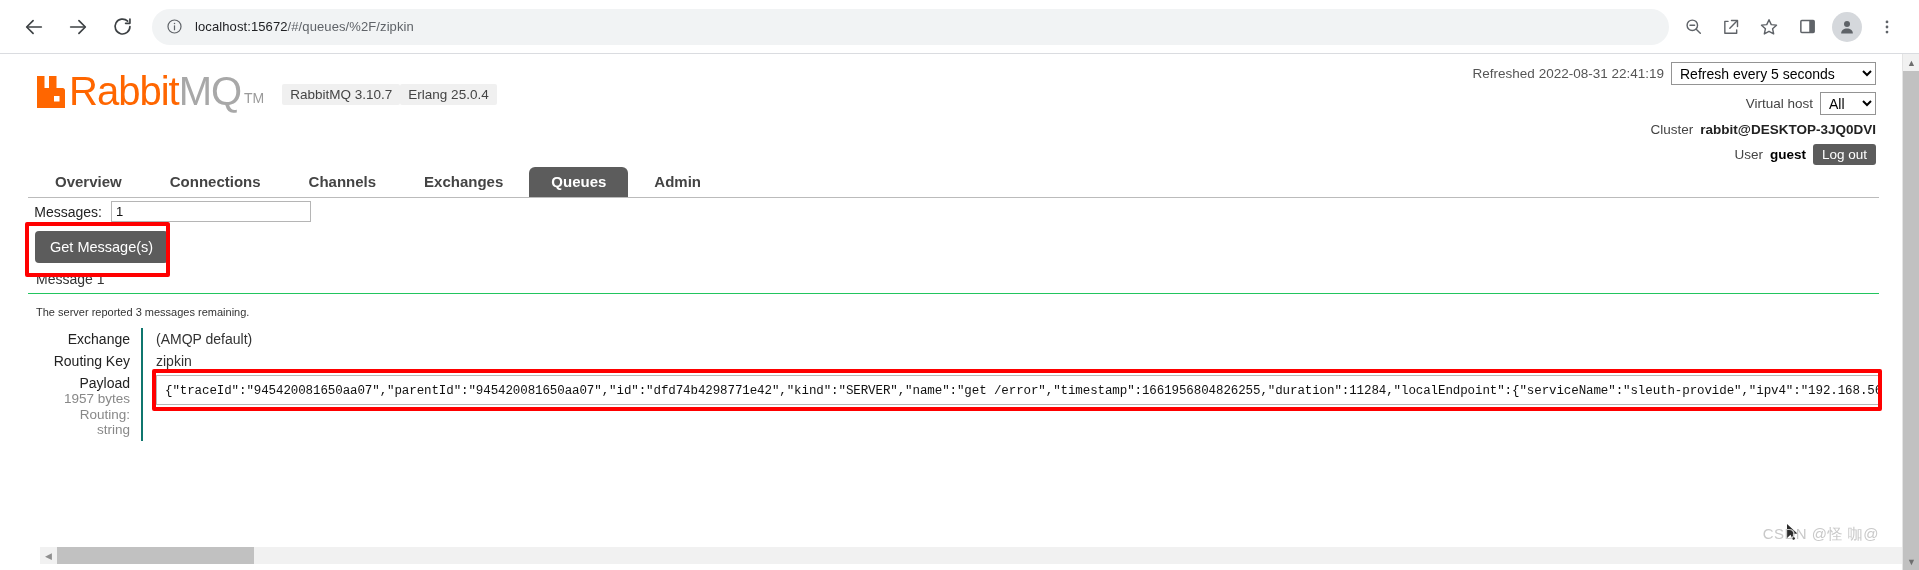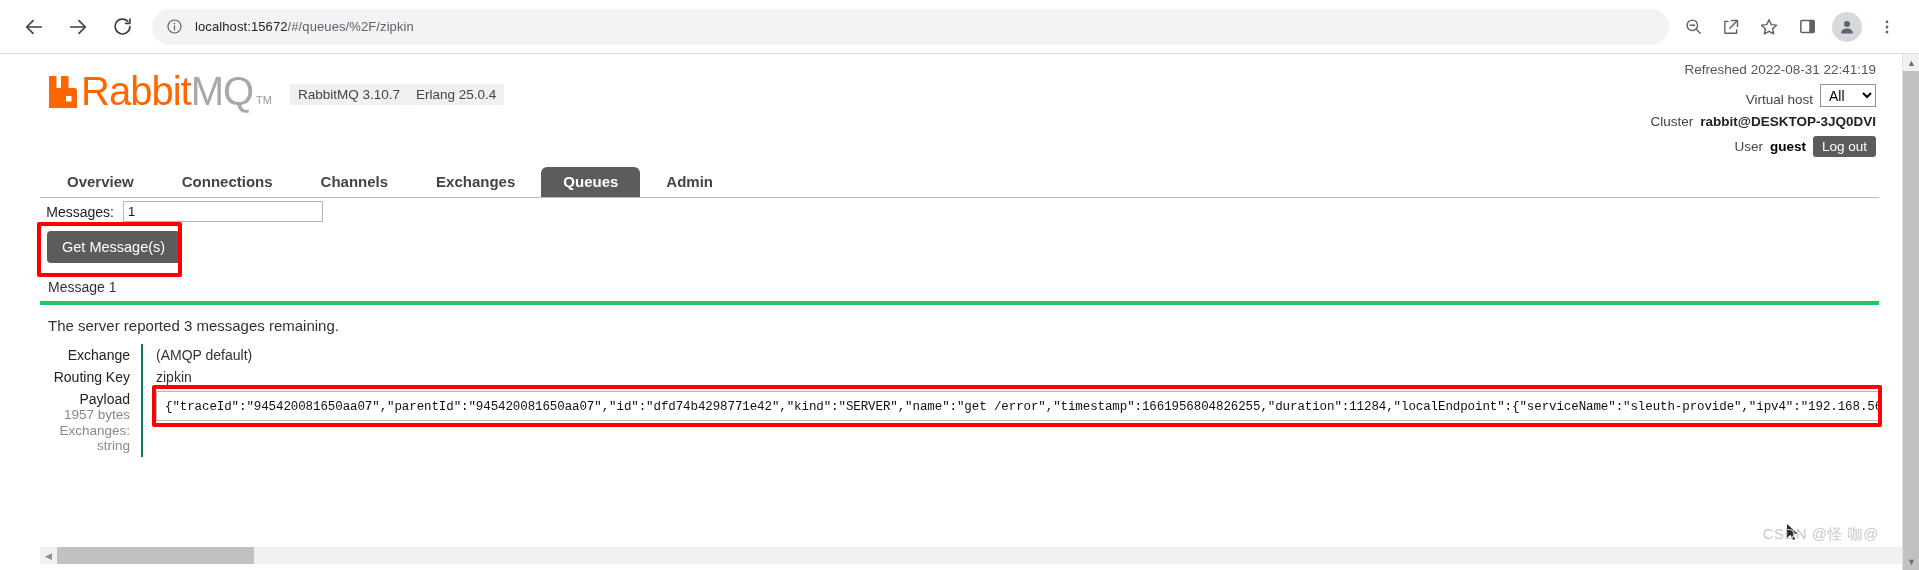--- a/index.html
+++ b/index.html
@@ -76,21 +76,21 @@
   }
 
   
   .page {
     position: relative;
     height: 516px;
     background: #ffffff;
     overflow: hidden;
   }
   .page-inner {
-    padding: 0 40px 0 40px;
+    padding: 0 40px 0 28px;
     position: relative;
     height: 100%;
   }
 
   
   .rmq-header {
     position: relative;
     height: 106px;
   }
   .logo-row {
@@ -103,21 +103,21 @@
   .logo-mark { display:block; }
   .logo-word {
     font-size: 40px;
     letter-spacing: -1px;
     line-height: 0.95;
     margin-left: 2px;
   }
   .logo-word .rabbit { color: #f60; }
   .logo-word .mq { color: #a8a8a8; }
   .logo-tm {
-    font-size: 11px;
+    font-size: 14px;
     color: #9a9a9a;
     margin-left: 3px;
     margin-bottom: 4px;
   }
   .badges { display: flex; gap: 0; margin-left: 18px; margin-bottom: 5px; }
   .badge {
     background: #f0f0f0;
     color: #444;
     font-size: 13.5px;
     padding: 3px 8px;
@@ -128,21 +128,21 @@
   .header-right {
     position: absolute;
     right: 3px;
     top: 8px;
     text-align: right;
     font-size: 13.5px;
     color: #444;
   }
   .hr-row {
     display: flex;
-    align-items: flex-end;
+    align-items: center;
     justify-content: flex-end;
     gap: 7px;
     margin-bottom: 7px;
     white-space: nowrap;
   }
   .refreshed-txt { color: #555; font-size: 13.5px; }
   select.rmq-select {
     font-family: "Liberation Sans", sans-serif;
     font-size: 14px;
     padding: 2px 4px;
@@ -239,31 +239,31 @@
     pointer-events: none;
     border-radius: 2px;
   }
   .anno-getmsg {
     left: -10px; top: -9px;
     width: 145px; height: 55px;
   }
 
   
   .msg-title {
-    margin-top: 16px;
+    margin-top: 8px;
     padding-left: 8px;
     font-size: 14px;
     color: #333;
     padding-bottom: 6px;
-    border-bottom: 4px solid #22c55e;
+    border-bottom: 1px solid #22c55e;
   }
   .msg-note {
     margin-top: 12px;
     padding-left: 8px;
-    font-size: 15px;
+    font-size: 11px;
     color: #333;
   }
 
   .kv-table {
     margin-top: 10px;
     width: 100%;
     border-collapse: collapse;
   }
   .kv-table td { vertical-align: top; padding: 3px 0; }
   .kv-key {
@@ -469,20 +469,23 @@
         <span class="logo-tm">TM</span>
         <div class="badges">
           <span class="badge">RabbitMQ 3.10.7</span>
           <span class="badge">Erlang 25.0.4</span>
         </div>
       </div>
 
       <div class="header-right">
         <div class="hr-row">
           <span class="refreshed-txt">Refreshed 2022-08-31 22:41:19</span>
+          <select class="rmq-select" style="width:205px">
+            <option>Refresh every 5 seconds</option>
+          </select>
         </div>
         <div class="hr-row">
           <span class="vhost-label">Virtual host</span>
           <select class="rmq-select" style="width:56px">
             <option>All</option>
           </select>
         </div>
         <div class="hr-row cluster-row">
           <span>Cluster</span>
           <b>rabbit@DESKTOP-3JQ0DVI</b>
@@ -524,21 +527,21 @@
         <td class="kv-val">(AMQP default)</td>
       </tr>
       <tr>
         <td class="kv-key">Routing Key</td>
         <td class="kv-val">zipkin</td>
       </tr>
       <tr>
         <td class="kv-key">
           <span>Payload</span>
           <span class="sub">1957 bytes</span>
-          <span class="sub">Exchanges:</span>
+          <span class="sub">Routing:</span>
           <span class="sub">string</span>
         </td>
         <td class="kv-val">
           <div class="payload-wrap">
             <div class="payload-box">{"traceId":"945420081650aa07","parentId":"945420081650aa07","id":"dfd74b4298771e42","kind":"SERVER","name":"get /error","timestamp":1661956804826255,"duration":11284,"localEndpoint":{"serviceName":"sleuth-provide","ipv4":"192.168.56.103"},</div>
             <div class="anno-box anno-payload"></div>
           </div>
         </td>
       </tr>
     </tbody>

